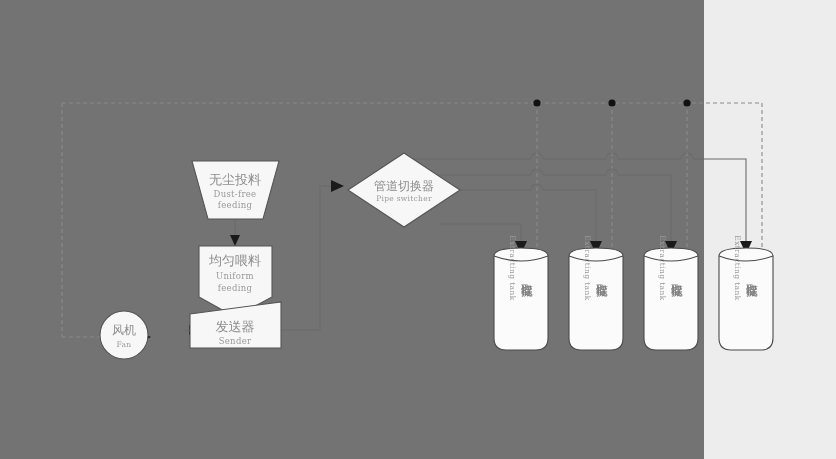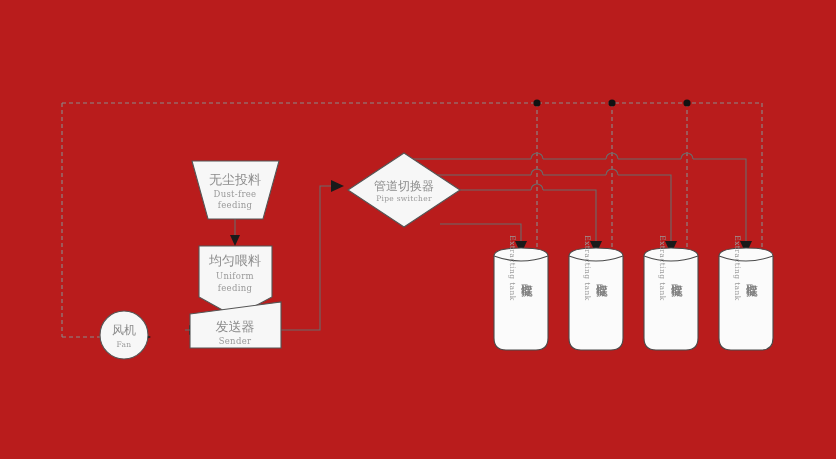--- a/index.html
+++ b/index.html
@@ -8,23 +8,23 @@
     background: #ededed;
   }
   body {
     width: 836px;
     height: 459px;
     overflow: hidden;
     font-family: "Liberation Sans", sans-serif;
   }
   #canvas-wrap {
     position: relative;
-    width: 836px;
+    width: 704px;
     height: 459px;
-    background: #b91c1c;
+    background: #737373;
   }
   svg#diagram {
     position: absolute;
     left: 0;
     top: 0;
     width: 836px;
     height: 459px;
     display: block;
   }
   .shape-stroke { stroke: #555555; stroke-width: 1.1; fill: #f7f7f7; }

